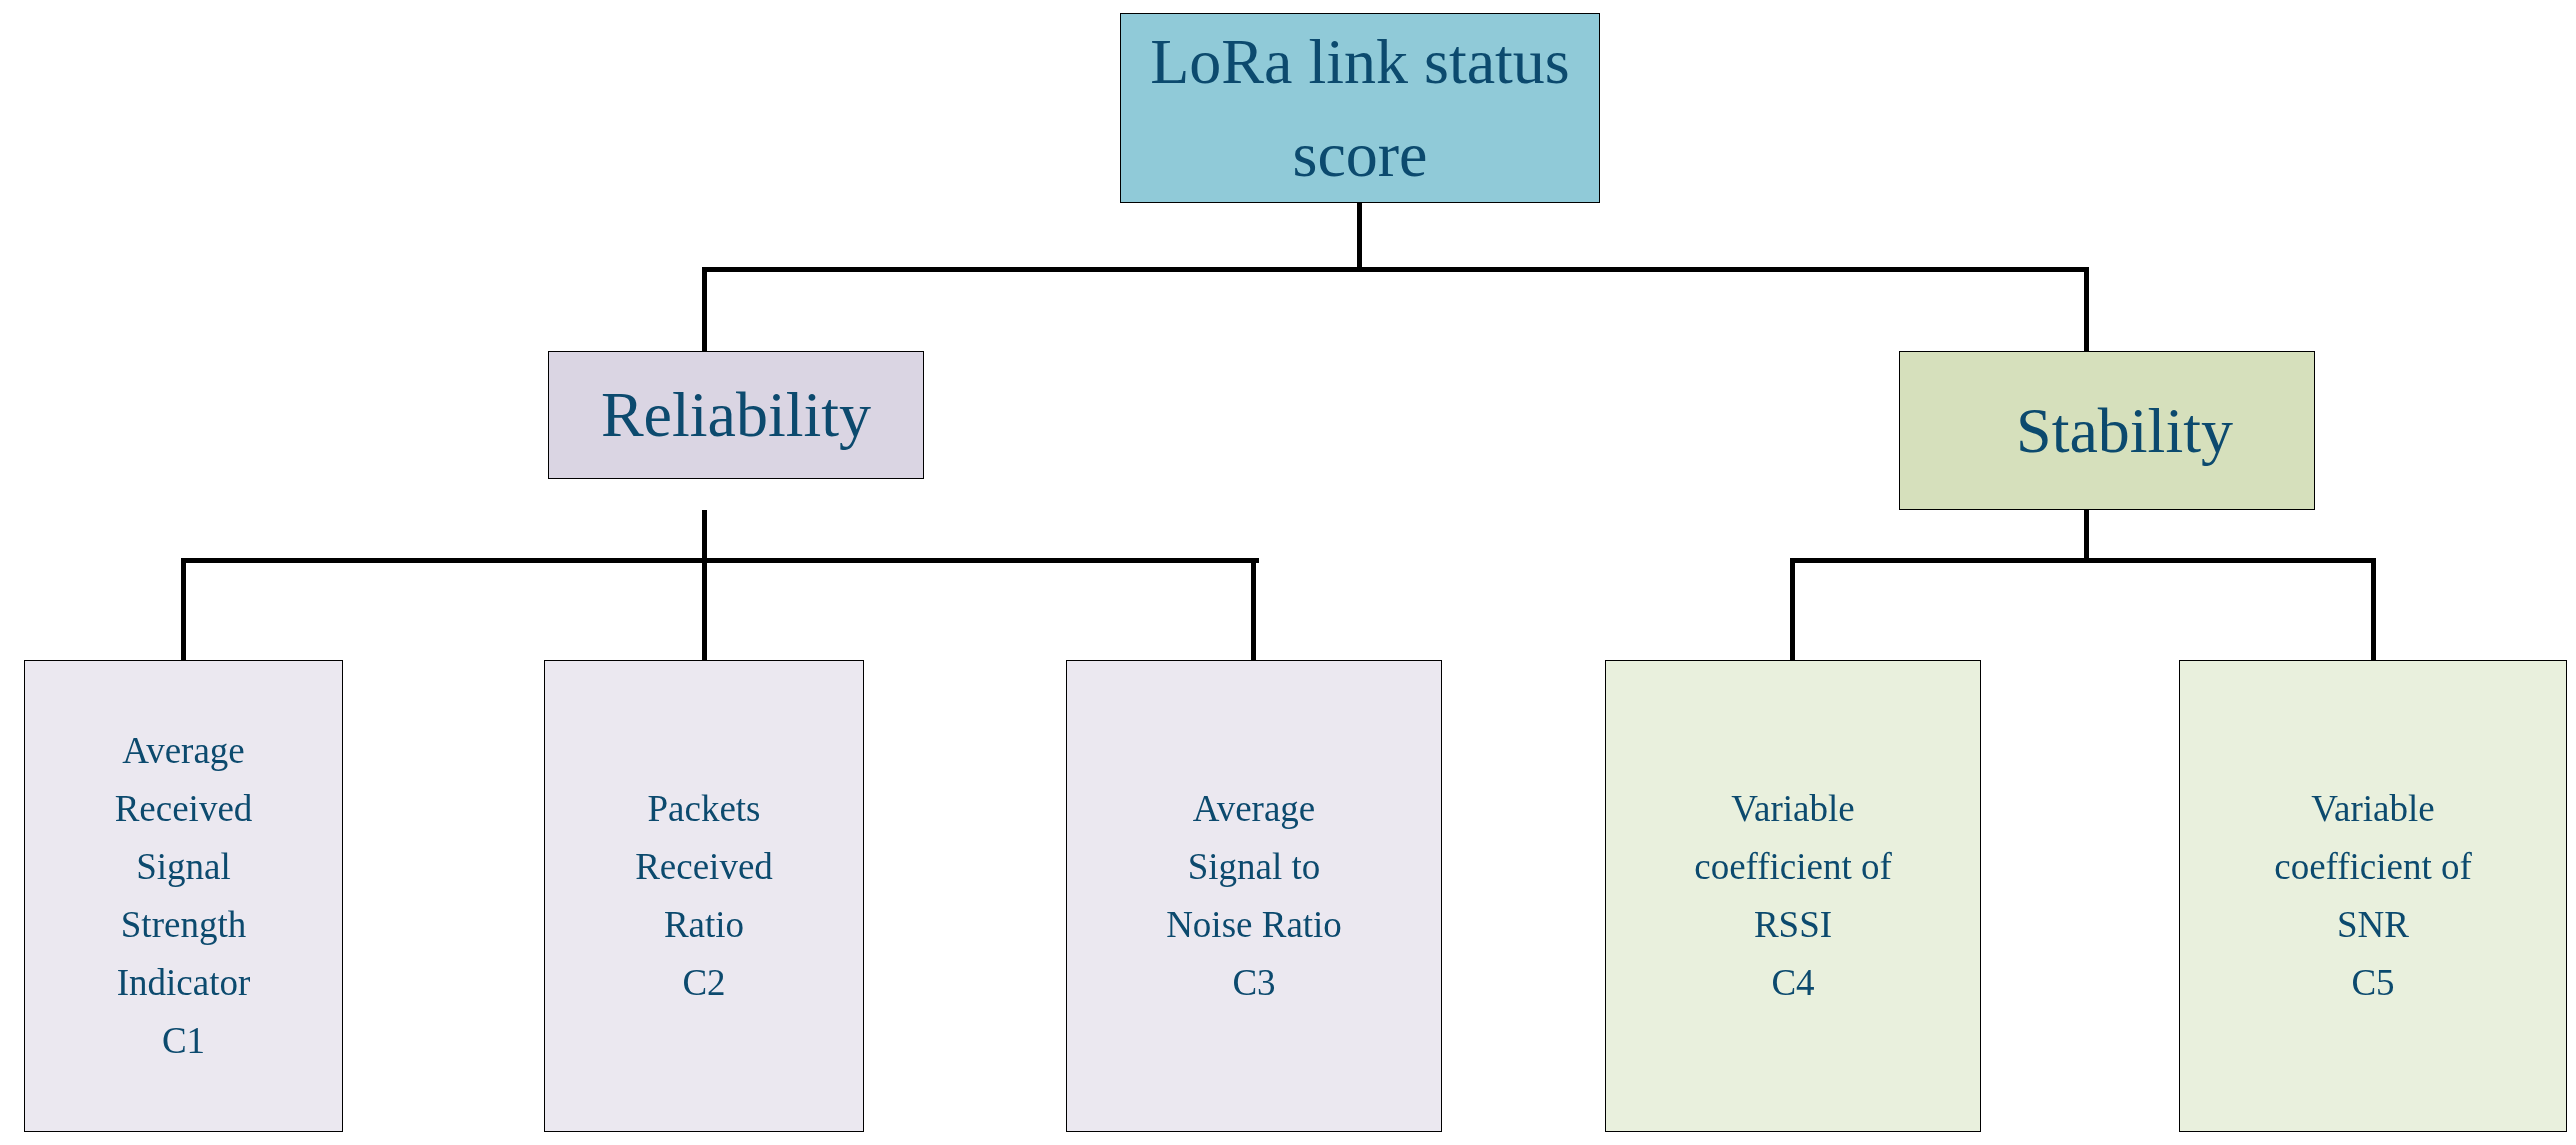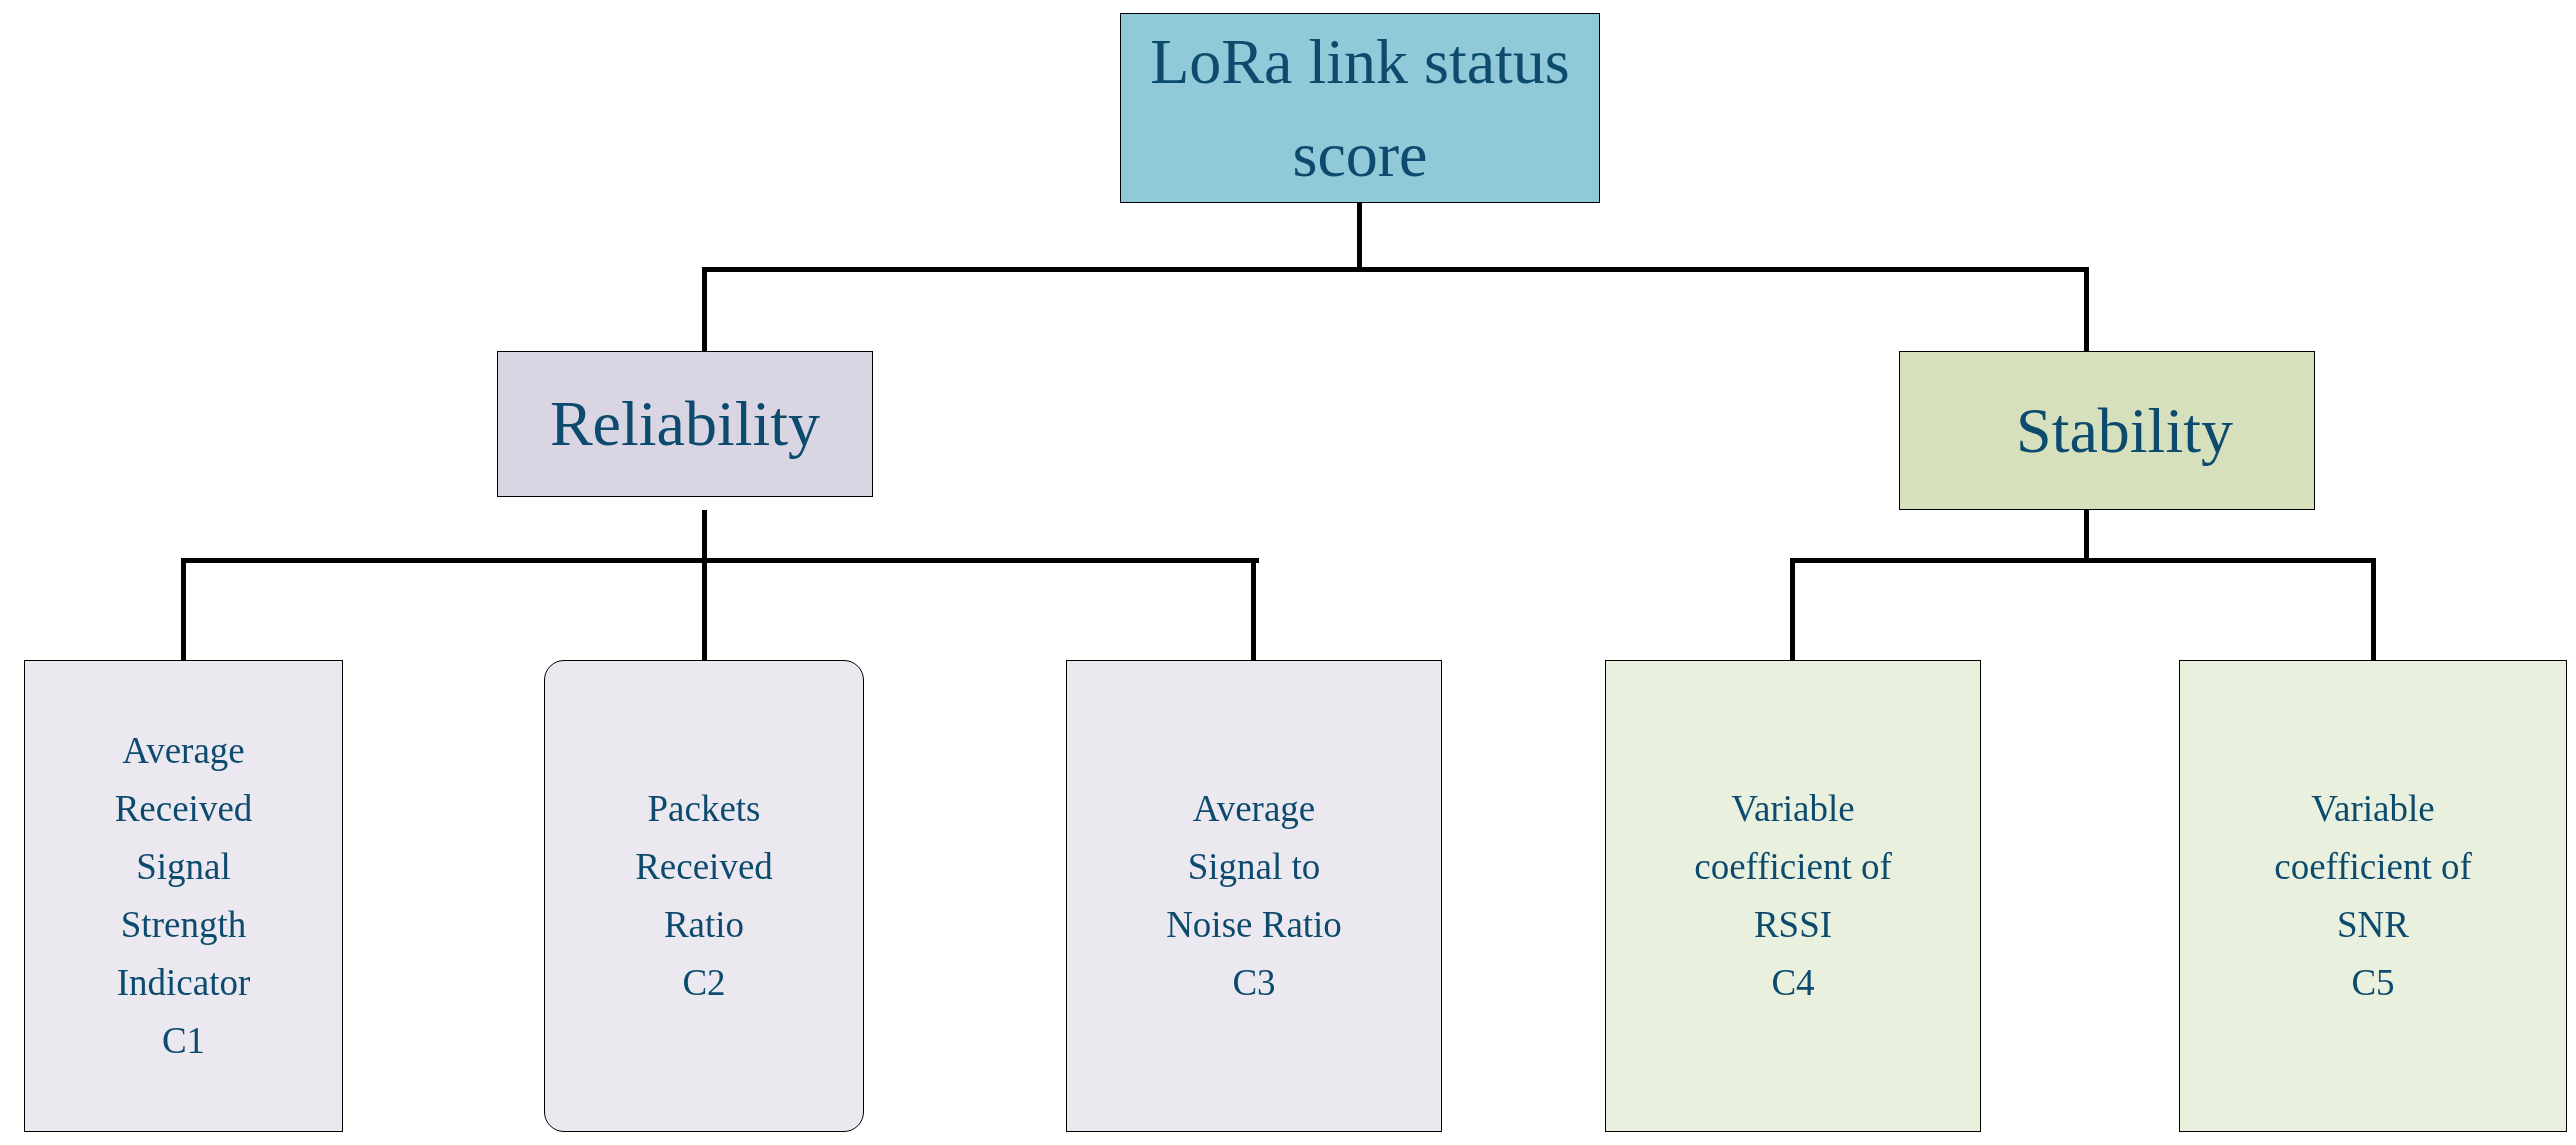--- a/index.html
+++ b/index.html
@@ -28,21 +28,21 @@
   }
   .lvl1 { font-size: 64px; line-height: 93px; }
   .lvl2 { font-size: 64px; line-height: 88px; }
   .leaf { font-size: 37px; line-height: 58px; }
   .line {
     position: absolute;
     background: #000000;
   }
   
   #node-root        { left: 1120px; top: 13px;  width: 480px; height: 190px; }
-  #node-reliability { left: 497px;  top: 351px; width: 376px; height: 146px; }
+  #node-reliability { left: 548px;  top: 351px; width: 376px; height: 128px; }
   #node-stability   { left: 1899px; top: 351px; width: 416px; height: 159px; padding-left: 35px; }
   #node-c1          { left: 24px;   top: 660px; width: 319px; height: 472px; }
   #node-c2          { left: 544px;  top: 660px; width: 320px; height: 472px; }
   #node-c3          { left: 1066px; top: 660px; width: 376px; height: 472px; }
   #node-c4          { left: 1605px; top: 660px; width: 376px; height: 472px; }
   #node-c5          { left: 2179px; top: 660px; width: 388px; height: 472px; }
   
   #edge-root-stem      { left: 1357px; top: 203px; width: 4.8px;    height: 69px;  }
   #edge-level1-hbar    { left: 702px;  top: 267px; width: 1387px; height: 4.8px;   }
   #edge-reliability-in { left: 702px;  top: 267px; width: 4.8px;    height: 84px; }
@@ -83,21 +83,21 @@
 
   <div class="node lvl2" id="node-stability" style="background-color: rgb(214, 224, 188);">Stability</div>
 
   <div class="node leaf" id="node-c1" style="background-color: rgb(235, 232, 240);">Average
 Received
 Signal
 Strength
 Indicator
 C1</div>
 
-  <div class="node leaf" id="node-c2" style="background-color: rgb(235, 232, 240); border-radius: 20px;">Packets
+  <div class="node leaf" id="node-c2" style="background-color: rgb(235, 232, 240);">Packets
 Received
 Ratio
 C2</div>
 
   <div class="node leaf" id="node-c3" style="background-color: rgb(235, 232, 240);">Average
 Signal to
 Noise Ratio
 C3</div>
 
   <div class="node leaf" id="node-c4" style="background-color: rgb(233, 240, 221);">Variable

